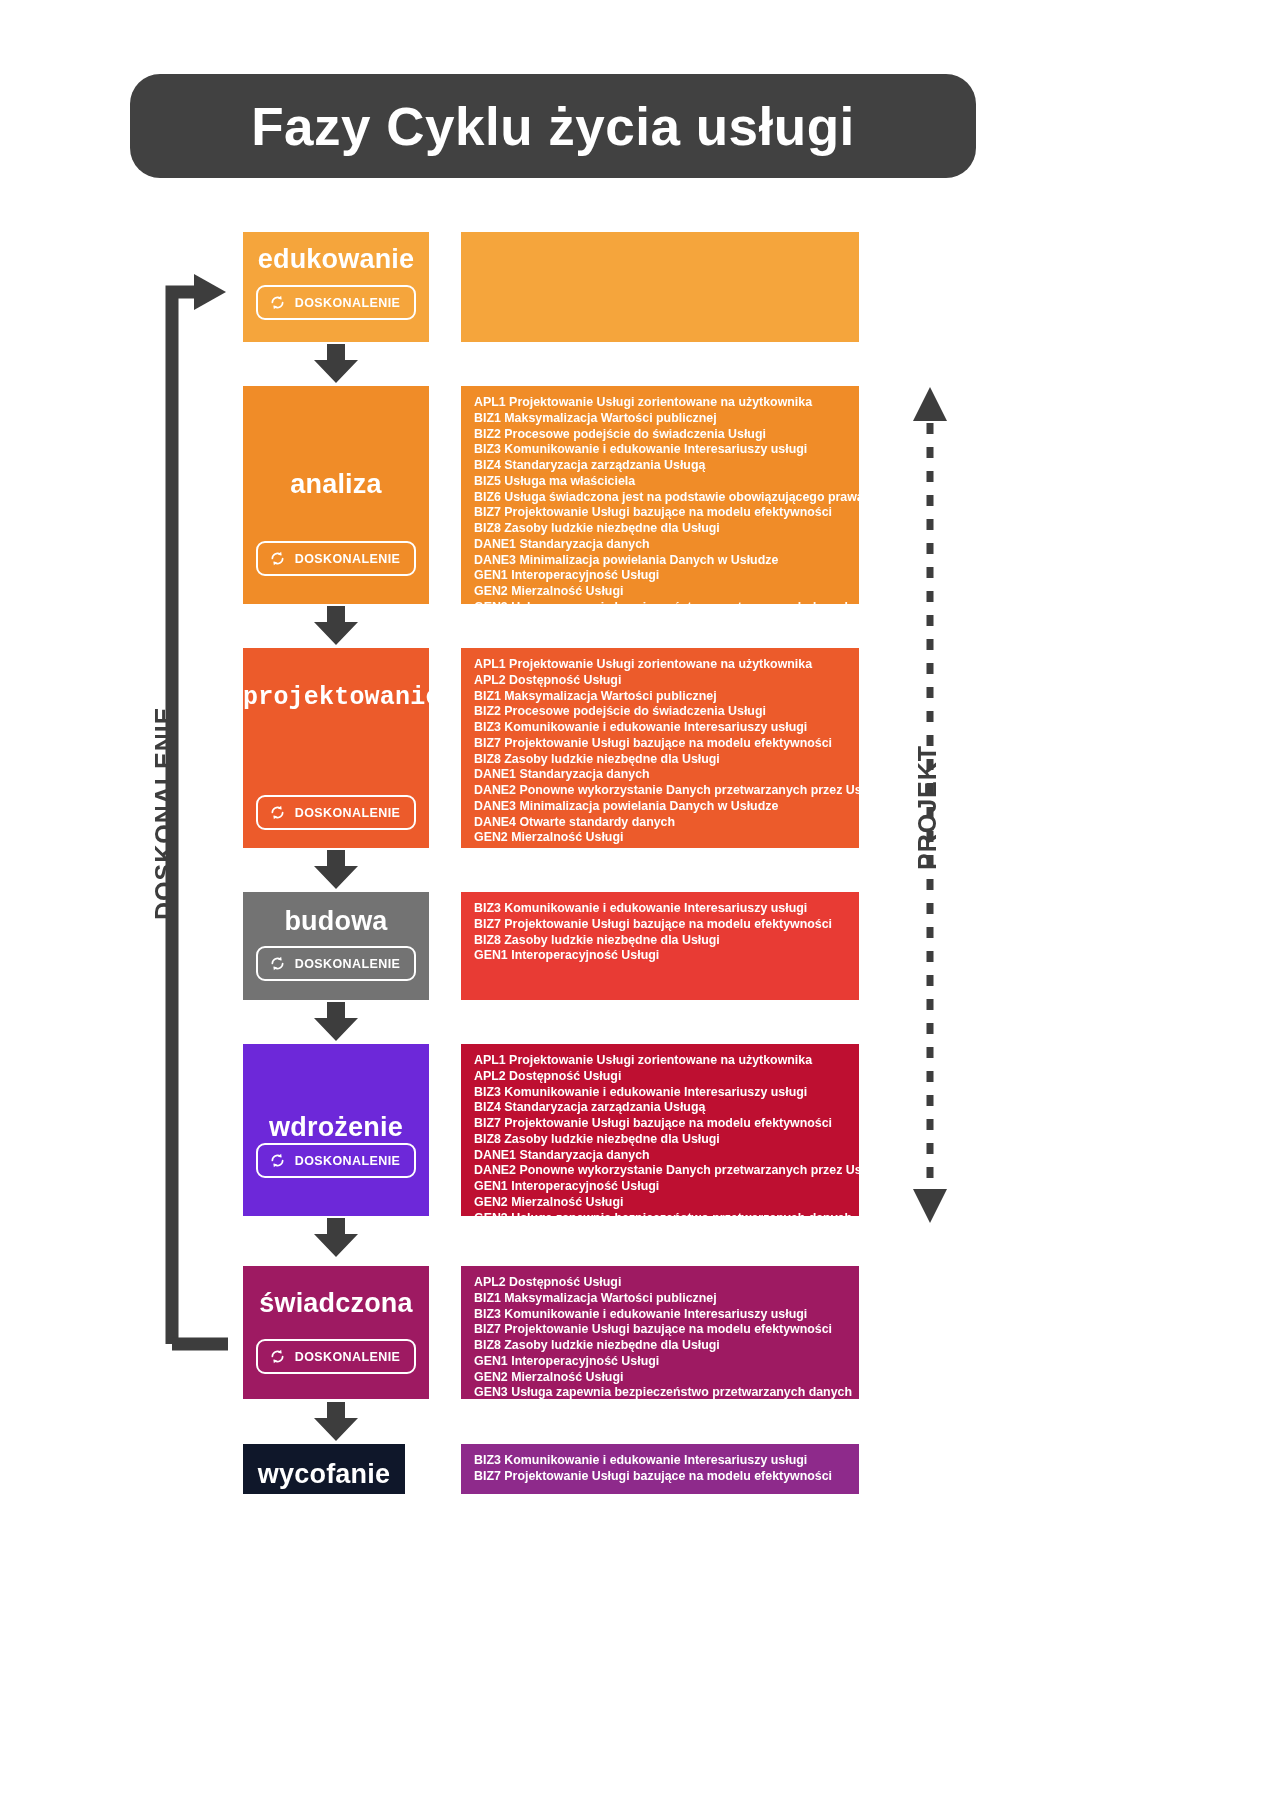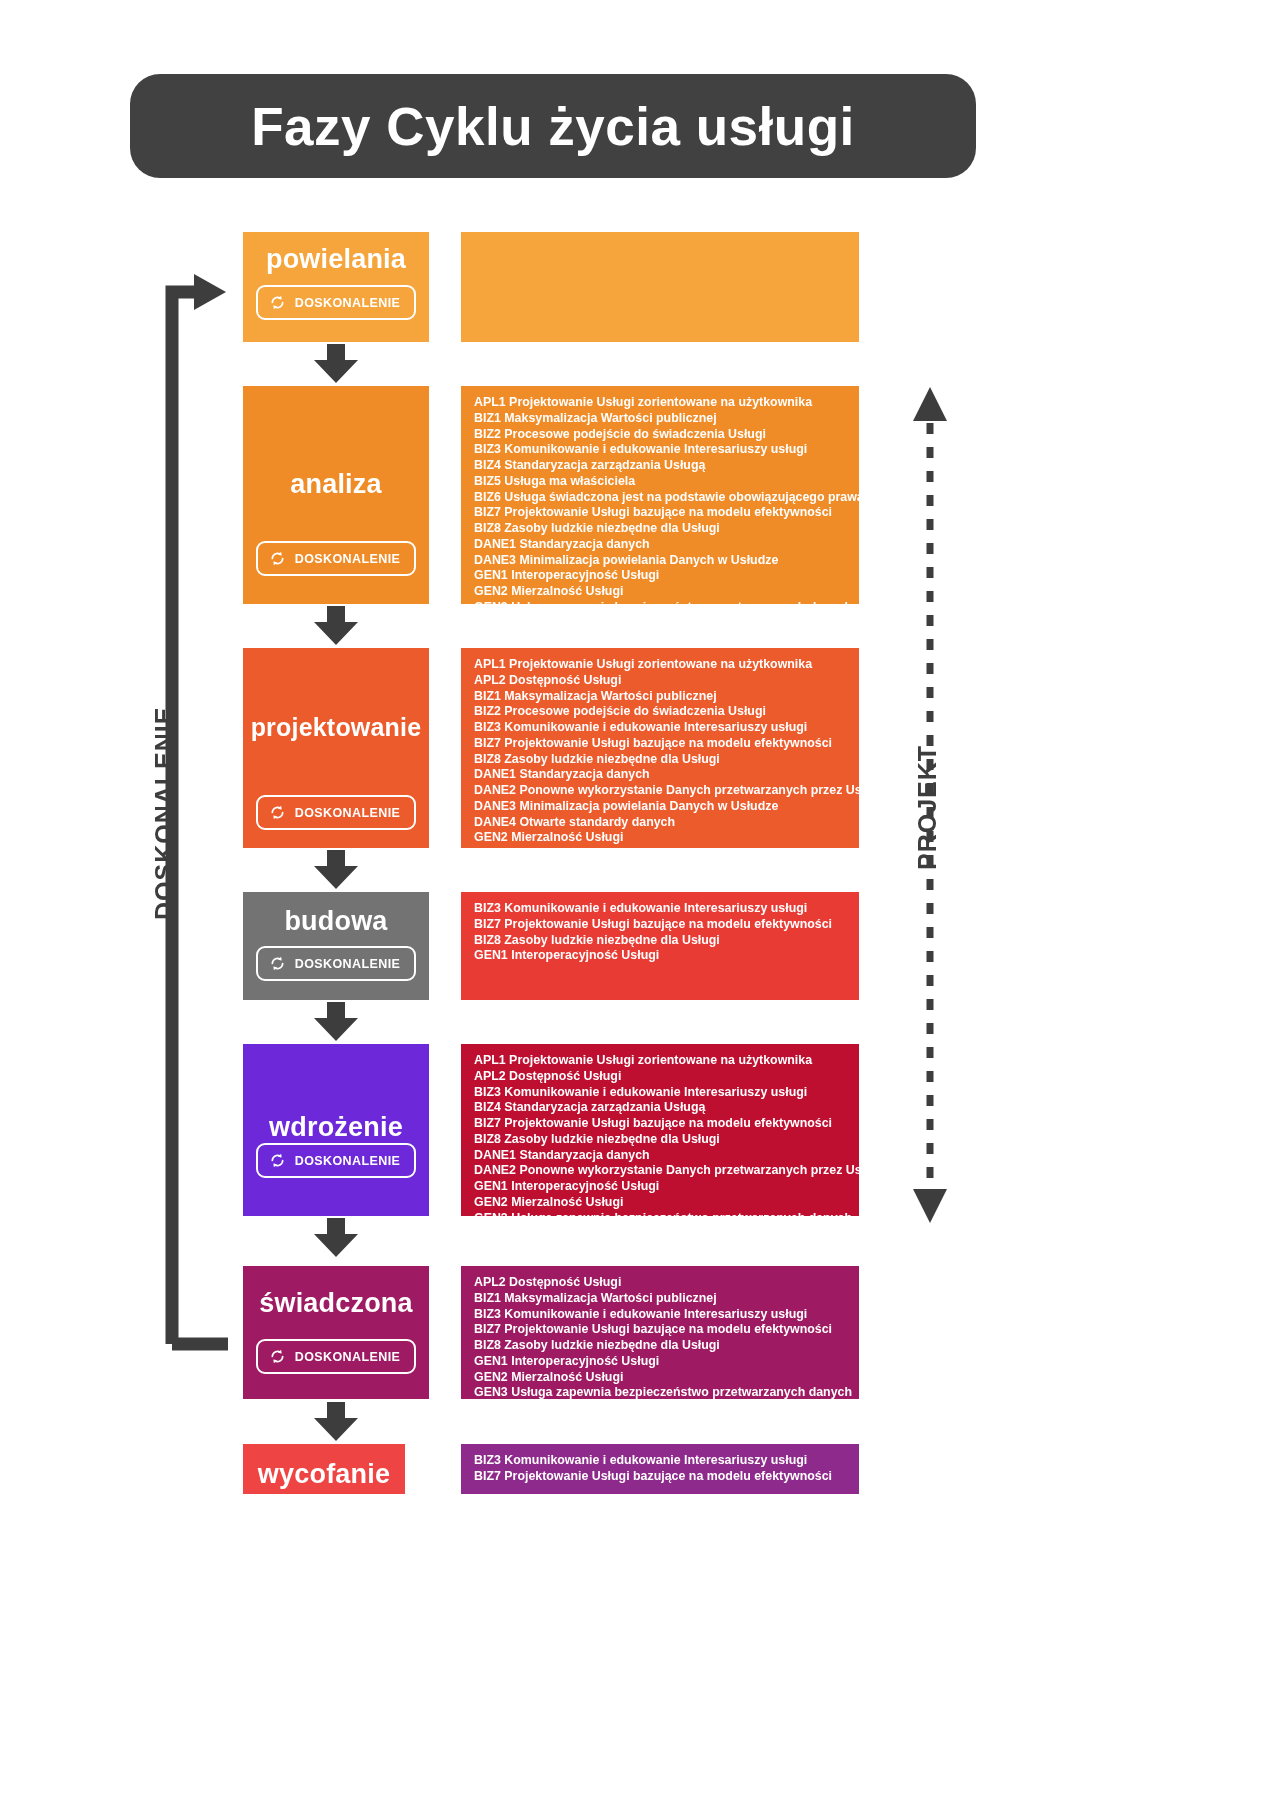--- a/index.html
+++ b/index.html
@@ -78,21 +78,21 @@
 
 <div class="right-dashed" style="left:905px;top:385px;">
   <svg width="50" height="840" viewBox="0 0 50 840">
     <polygon points="25,2 42,36 8,36" fill="#3d3d3d"></polygon>
     <line x1="25" y1="38" x2="25" y2="800" stroke="#3d3d3d" stroke-width="7" stroke-dasharray="11 13"></line>
     <polygon points="25,838 42,804 8,804" fill="#3d3d3d"></polygon>
   </svg>
 </div>
 
 <div class="phase-box" style="left:243px;top:232px;width:186px;height:110px;background:#F5A53C;padding-top:12px;">
-  <span class="phase-name">powielania</span>
+  <span class="phase-name">edukowanie</span>
   <div class="badge" style="margin-top:10px;">
     <span>
       <svg width="19" height="19" viewBox="0 0 24 24">
         <path d="M5.5 12a6.5 6.5 0 0 1 10.2-5.3" stroke="#fff" stroke-width="2.1" fill="none" stroke-linecap="round"></path>
         <polygon points="16.6,3.5 17.2,8.2 12.6,7.2" fill="#fff"></polygon>
         <path d="M18.5 12a6.5 6.5 0 0 1-10.2 5.3" stroke="#fff" stroke-width="2.1" fill="none" stroke-linecap="round"></path>
         <polygon points="7.4,20.5 6.8,15.8 11.4,16.8" fill="#fff"></polygon>
       </svg>
     </span>
     <span class="badge-text">DOSKONALENIE</span>
@@ -137,21 +137,21 @@
     <div class="line">GEN3 Usługa zapewnia bezpieczeństwo przetwarzanych danych</div>
   </div>
 
 <div class="down-arrow" style="left:312px;top:606px;">
   <svg width="48" height="40" viewBox="0 0 48 40">
     <polygon points="15,0 33,0 33,16 46,16 24,39 2,16 15,16" fill="#3d3d3d"></polygon>
   </svg>
 </div>
 
 <div class="phase-box" style="left:243px;top:648px;width:186px;height:200px;background:#EC5B2B;justify-content:space-between;padding:0;">
-  <span class="phase-name" style="margin-top:65px;font-size:25px;">projektowanie</span>
+  <span class="phase-name" style="margin-top:35px;font-size:25px;font-family:Liberation Mono, monospace;">projektowanie</span>
   <div class="badge" style="margin-bottom:18px;">
     <span>
       <svg width="19" height="19" viewBox="0 0 24 24">
         <path d="M5.5 12a6.5 6.5 0 0 1 10.2-5.3" stroke="#fff" stroke-width="2.1" fill="none" stroke-linecap="round"></path>
         <polygon points="16.6,3.5 17.2,8.2 12.6,7.2" fill="#fff"></polygon>
         <path d="M18.5 12a6.5 6.5 0 0 1-10.2 5.3" stroke="#fff" stroke-width="2.1" fill="none" stroke-linecap="round"></path>
         <polygon points="7.4,20.5 6.8,15.8 11.4,16.8" fill="#fff"></polygon>
       </svg>
     </span>
     <span class="badge-text">DOSKONALENIE</span>
@@ -264,19 +264,19 @@
     <div class="line">GEN2 Mierzalność Usługi</div>
     <div class="line">GEN3 Usługa zapewnia bezpieczeństwo przetwarzanych danych</div>
   </div>
 
 <div class="down-arrow" style="left:312px;top:1402px;">
   <svg width="48" height="40" viewBox="0 0 48 40">
     <polygon points="15,0 33,0 33,16 46,16 24,39 2,16 15,16" fill="#3d3d3d"></polygon>
   </svg>
 </div>
 
-<div class="phase-box" style="left:243px;top:1444px;width:162px;height:50px;background:#ef4444;justify-content:center;">
+<div class="phase-box" style="left:243px;top:1444px;width:162px;height:50px;background:#0f172a;justify-content:center;">
   <span class="phase-name" style="margin-top:11px;">wycofanie</span>
 </div>
 <div class="detail-box" style="left:461px;top:1444px;width:398px;height:50px;background:#8E2A8B;">
     <div class="line">BIZ3 Komunikowanie i edukowanie Interesariuszy usługi</div>
     <div class="line">BIZ7 Projektowanie Usługi bazujące na modelu efektywności</div>
   </div>
 
 </body></html>

